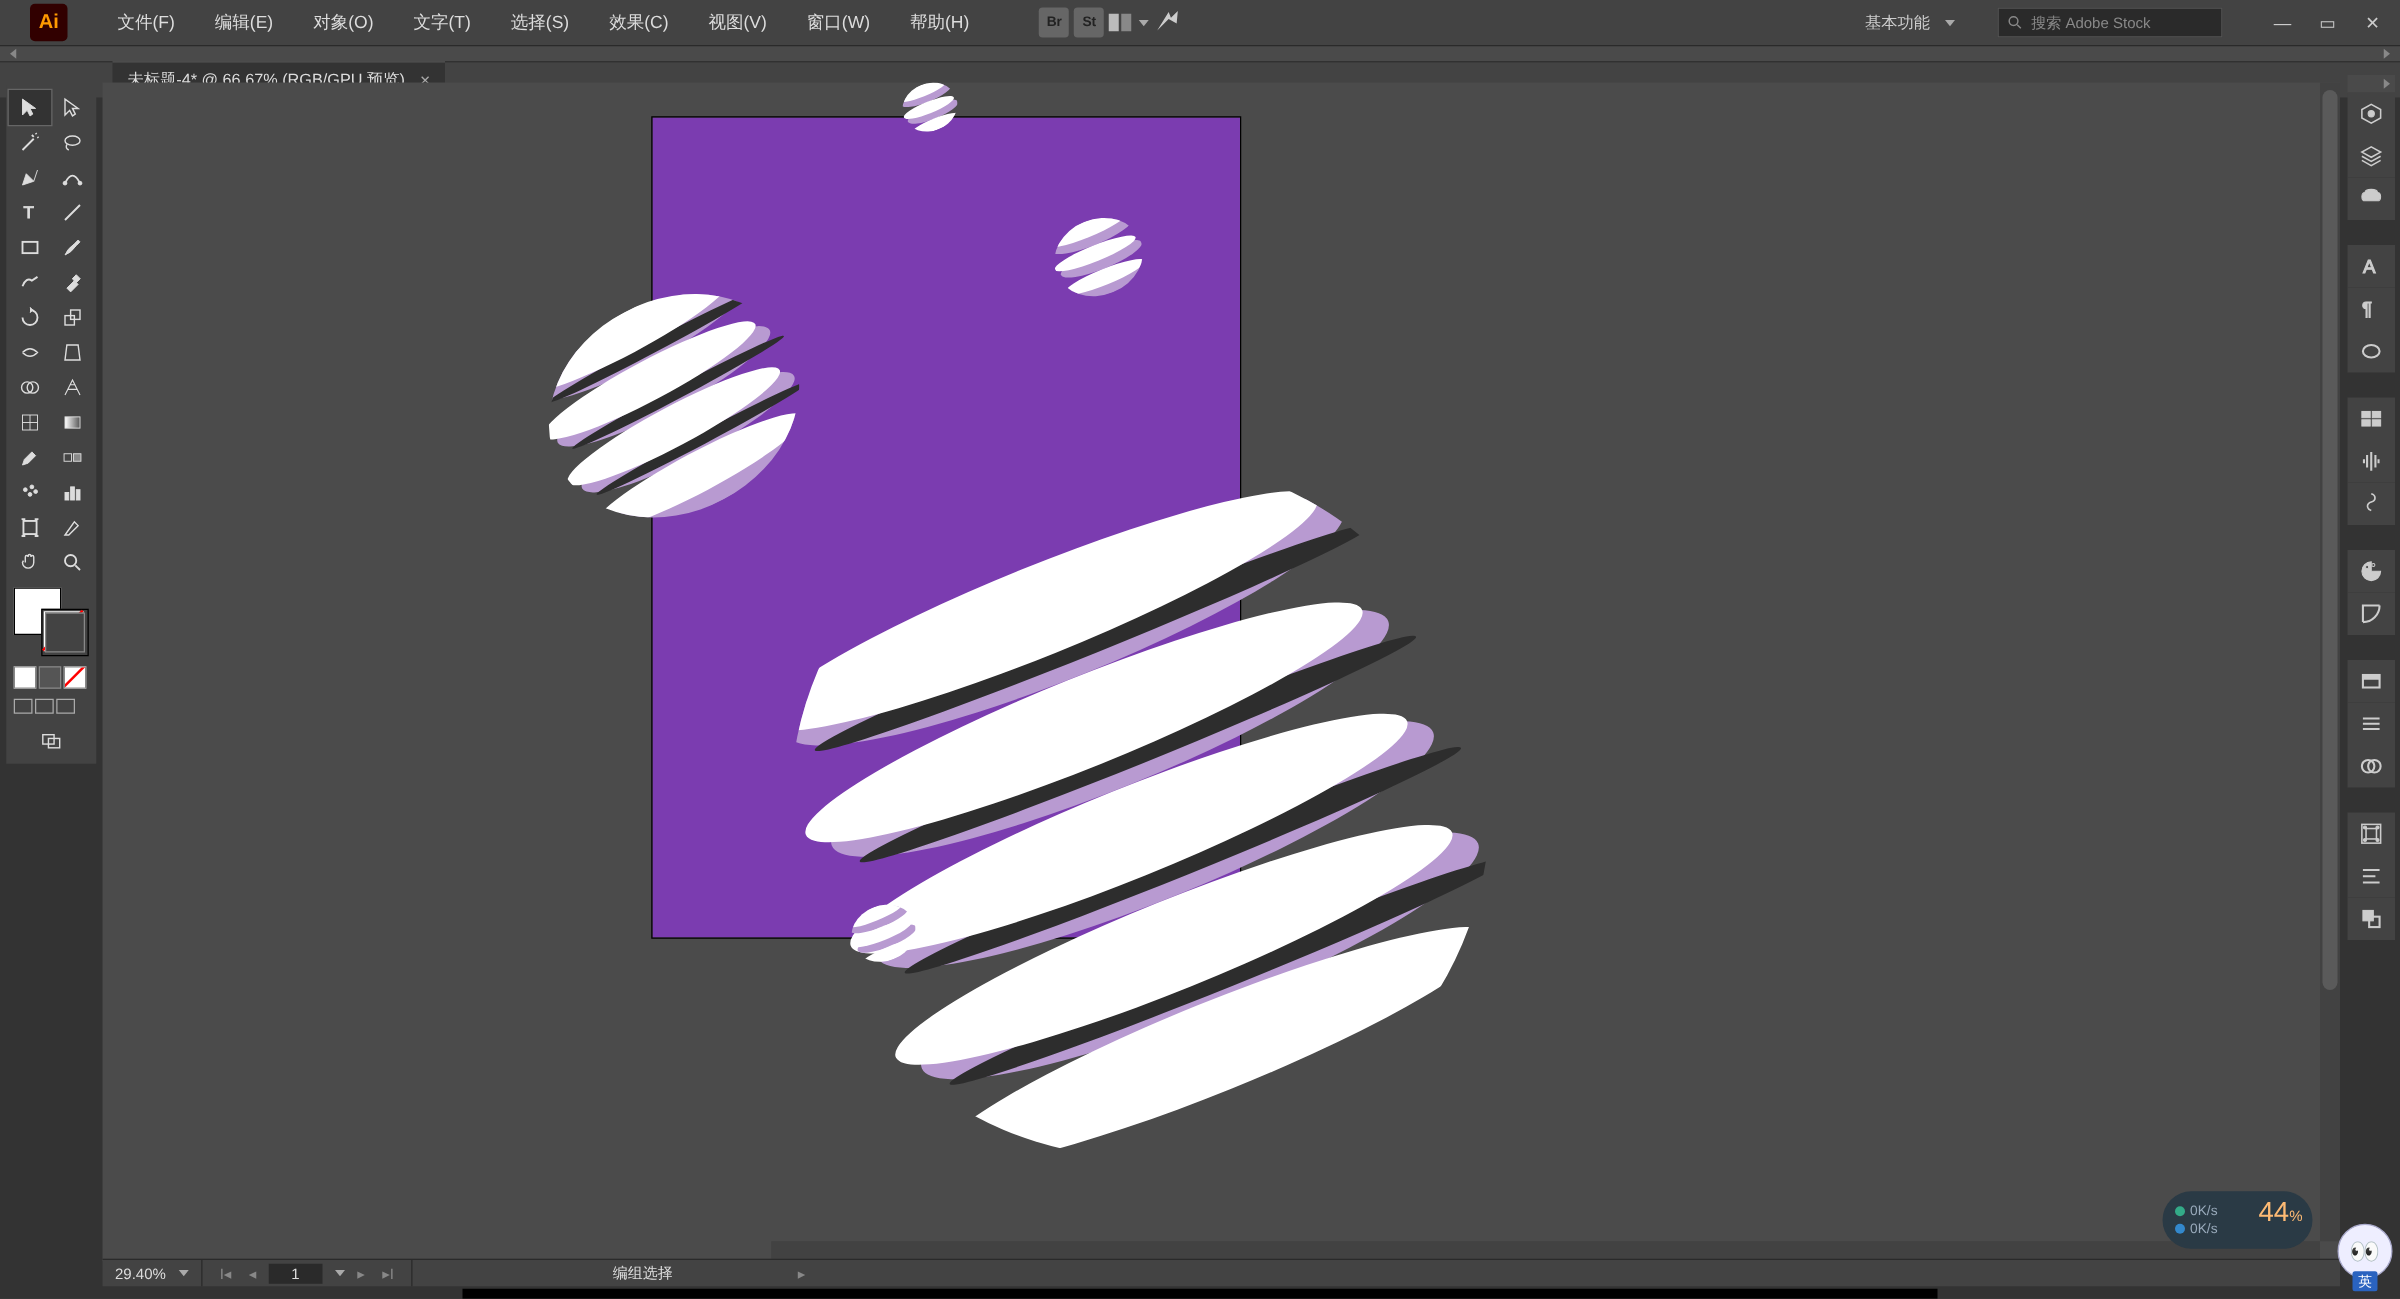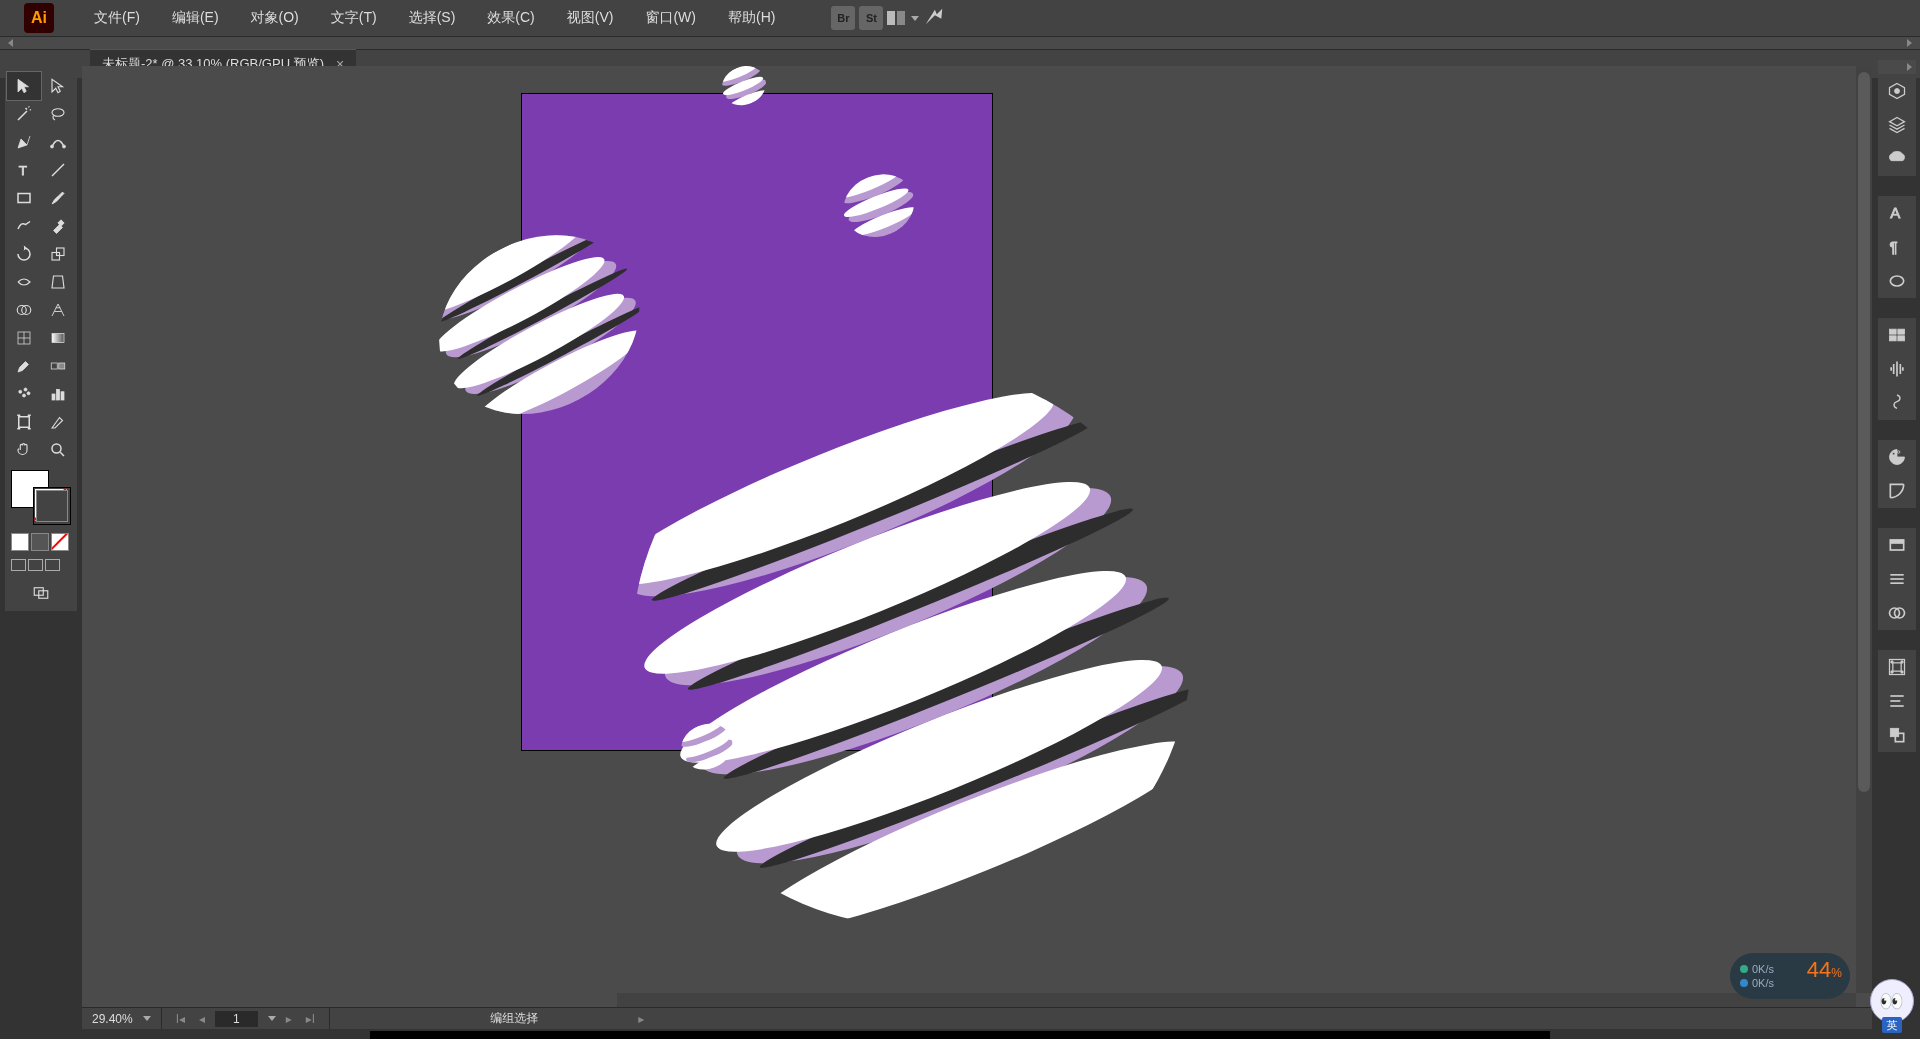--- a/index.html
+++ b/index.html
@@ -68,21 +68,21 @@
 .sphere svg { width:100%; height:100%; overflow:visible;}
 
 
 .status-bar { position:absolute; left:82px; right:48px; bottom:10px; height:22px; background:#434343; display:flex; align-items:center; color:#ddd; font-size:12px; border-top:1px solid #2a2a2a;}
 .status-seg { padding:0 10px; border-right:1px solid #2a2a2a; height:100%; display:flex; align-items:center; gap:6px;}
 .nav-arrow { color:#888; padding:0 4px; cursor:pointer;}
 .status-mid { padding-left:160px;justify-content:center;}
 
 
 .speed-widget { position:absolute; right:70px; bottom:40px; width:120px; height:46px; background:#2a3a45; border-radius:23px; display:flex; align-items:center; color:#9ab; font-size:11px; padding:0 10px; gap:8px;}
-.speed-big{ position:absolute; right:8px; top:4px; font-size:22px; color:#f97316;}
+.speed-big{ position:absolute; right:8px; top:4px; font-size:22px; color:#fdba74;}
 .speed-dot{width:8px;height:8px;border-radius:50%;}
 .avatar-float { position:absolute; right:6px; bottom:16px; width:44px; height:44px; border-radius:50%; background:#eef; border:1px solid #aac; display:flex; align-items:center; justify-content:center; font-size:20px;}
 .ime-float { position:absolute; right:18px; bottom:6px; width:20px; height:16px; background:#2a63c0; color:#fff; font-size:11px; display:flex; align-items:center; justify-content:center; border-radius:2px;}
 
 
 .bottom-task { position:absolute; left:370px; right:370px; bottom:0; height:8px; background:#000;}
 </style>
 </head>
 <body>
 
@@ -104,30 +104,46 @@
       <div style="width:8px;height:14px;background:#bbb;"></div>
       <div style="width:8px;height:14px;background:#888;"></div>
       <div class="chev-down"></div>
     </div>
     <div>
       <svg viewBox="0 0 24 24" width="22" height="22">
           <path fill="#ccc" d="M3 20 L13 4 L15 9 L21 3 L20 14 L13 10 Z"></path>
         </svg>
     </div>
   </div>
+  <div class="menu-right">
+    <span class="workspace-label">基本功能</span>
+    <div class="chev-down"></div>
+    <div style="width:18px;"></div>
+    <div class="search-box">
+      <svg viewBox="0 0 24 24" width="14" height="14">
+          <circle cx="10" cy="10" r="6" fill="none" stroke="#888" stroke-width="2"></circle>
+          <line x1="15" y1="15" x2="20" y2="20" stroke="#888" stroke-width="2"></line>
+        </svg>
+      <span>搜索 Adobe Stock</span>
+    </div>
+    <div style="width:18px;"></div>
+    <div class="win-btn">—</div>
+    <div class="win-btn">▭</div>
+    <div class="win-btn">✕</div>
+  </div>
 </div>
 
 <div class="control-strip">
   <div class="triangle-left"></div>
   <div class="triangle-right-sm"></div>
 </div>
 
 <div class="doc-tab-bar">
   <div class="doc-tab">
-    <span>未标题-2* @ 33.10% (RGB/GPU 预览)</span>
+    <span>未标题-4* @ 66.67% (RGB/GPU 预览)</span>
     <span class="tab-close">×</span>
   </div>
 </div>
 
 <div class="tool-panel">
   <div class="tool-row">
     <div class="tool-btn active">
         <svg viewBox="0 0 24 24">
           <path d="M4 3 L4 20 L9 15 L12 21 L15 19 L12 13 L18 13 Z" fill="#ddd"></path>
         </svg>

